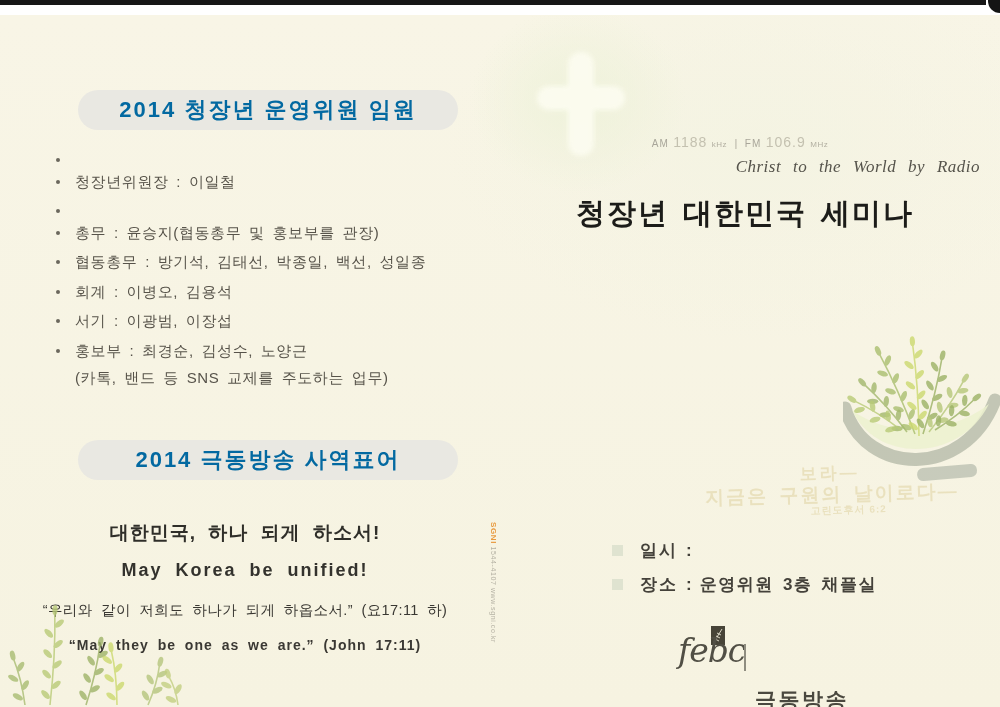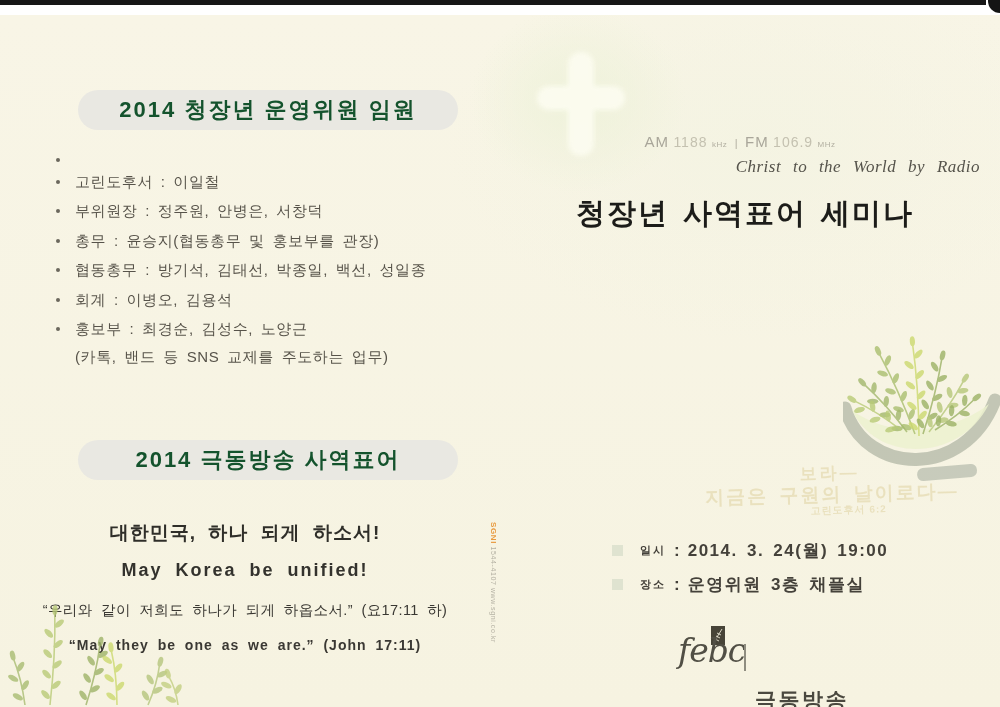--- a/index.html
+++ b/index.html
@@ -10,21 +10,21 @@
   .edge-corner{position:absolute;top:0;right:0;width:12px;height:13px;background:#141414;border-radius:0 0 0 12px;}
   .paper{position:absolute;top:15px;left:0;width:1000px;height:692px;
          background-color:#f7f4e4;
          background-image:
            radial-gradient(150px 130px at 578px 85px,#eef2da 0%,rgba(238,242,218,0) 72%),
            radial-gradient(420px 260px at 760px 130px,rgba(241,242,224,.55),rgba(241,242,224,0) 75%),
            linear-gradient(#f8f5e6,#f6f3e1);}
   
   .hdr-bar{position:absolute;left:78px;width:380px;height:40px;border-radius:20px;
            background:#e9e8e2;display:flex;align-items:center;justify-content:center;
-           font-size:22px;font-weight:bold;color:#14532d;letter-spacing:2px;}
+           font-size:22px;font-weight:bold;color:#0369a1;letter-spacing:2px;}
   #hdr-officers{top:90px;}
   #hdr-motto{top:440px;}
   .officer-list{position:absolute;left:56px;top:150px;width:420px;}
   .officer-item{display:flex;margin-bottom:9.5px;font-size:15px;line-height:20px;
                 color:#57534a;letter-spacing:.6px;word-spacing:3px;}
   .dot{flex:0 0 auto;width:4px;height:4px;border-radius:50%;background:#6b675d;margin:8px 15px 0 0;}
   .officer-note{margin:-2px 0 0 19px;font-size:15px;line-height:20px;color:#57534a;
                 letter-spacing:.6px;word-spacing:3px;}
   .center-line{position:absolute;left:0;width:490px;text-align:center;color:#2f2e29;}
   #motto-kr{top:520px;font-size:19px;font-weight:bold;letter-spacing:1px;word-spacing:6px;}
@@ -35,38 +35,38 @@
   .fold-credit{position:absolute;left:488px;top:522px;height:172px;
                writing-mode:vertical-rl;text-orientation:mixed;
                font-size:7px;letter-spacing:.6px;line-height:10px;}
   .fold-brand{color:#e89a3f;font-weight:bold;font-size:8px;}
   .fold-info{color:#b4b1a3;}
   
   .cross{position:absolute;left:537px;top:52px;width:88px;height:104px;filter:blur(2.5px);opacity:.95;}
   .cross .v{position:absolute;left:31px;top:0;width:26px;height:104px;border-radius:13px;background:#fcfcf0;}
   .cross .h{position:absolute;left:0;top:34px;width:88px;height:24px;border-radius:12px;background:#fcfcf0;}
   .freq{position:absolute;left:500px;top:133px;width:480px;text-align:center;white-space:nowrap;}
-  .freq .lab{font-size:15px;color:#a9a69a;letter-spacing:1px;}
+  .freq .lab{font-size:10px;color:#a9a69a;letter-spacing:1px;}
   .freq .val{font-size:14px;color:#c4c1b0;letter-spacing:1px;}
   .freq .unit{font-size:8px;color:#b2afa1;letter-spacing:.5px;}
   .freq .sep{font-size:11px;color:#b2afa1;padding:0 3px;}
   .tagline{position:absolute;left:500px;top:157px;width:480px;text-align:right;
            font-family:"Liberation Serif",serif;font-style:italic;font-size:17px;
            color:#55534b;word-spacing:7px;letter-spacing:.5px;}
   .sem-title{position:absolute;left:505px;top:194px;width:480px;text-align:center;
              font-size:29px;font-weight:bold;color:#1c1c19;letter-spacing:2px;word-spacing:4px;}
   .watermark{position:absolute;left:705px;top:463px;width:300px;transform:rotate(-1.5deg);
              color:#e7ddb6;opacity:.8;font-weight:bold;line-height:1.15;}
   .watermark .w1{font-size:17px;margin-left:95px;letter-spacing:3px;}
   .watermark .w2{font-size:19px;letter-spacing:2px;word-spacing:4px;}
   .watermark .w3{font-size:10px;margin-left:105px;letter-spacing:1px;}
   .info-block{position:absolute;left:612px;top:539px;}
   .info-row{display:flex;align-items:center;margin-bottom:11px;}
   .sq{flex:0 0 auto;width:11px;height:11px;background:#dfe3d0;margin-right:17px;}
-  .info-label{font-size:11px;font-weight:bold;color:#44413a;letter-spacing:2px;}
+  .info-label{font-size:17px;font-weight:bold;color:#44413a;letter-spacing:2px;}
   .info-colon{font-size:17px;font-weight:bold;color:#44413a;padding:0 8px;}
   .info-value{font-size:17px;font-weight:bold;color:#44413a;letter-spacing:1.5px;word-spacing:3px;}
   .logo{position:absolute;left:668px;top:626px;width:230px;height:58px;}
   .logo .mark{position:absolute;left:43px;top:0;width:14px;height:19px;}
   .logo .latin{position:absolute;left:10px;top:8px;font-family:"DejaVu Serif",serif;font-style:italic;
                font-size:33px;color:#514f45;letter-spacing:-1px;line-height:1;}
   .logo .bar{position:absolute;left:76px;top:18px;width:1.5px;height:27px;background:#8f8d80;}
   .logo .kr{position:absolute;left:87px;top:20px;font-size:21px;font-weight:bold;
             color:#4a483f;letter-spacing:2.5px;margin-top:40px;}
   
@@ -82,37 +82,40 @@
   <div class="paper"></div>
 
   <div class="hdr-bar" id="hdr-officers">2014 청장년 운영위원 임원</div>
 
   <div class="officer-list">
     <div class="officer-item">
       <span class="dot"></span>
     </div>
     <div class="officer-item">
       <span class="dot"></span>
-      <span>고린도후서 : 이일철</span>
-    </div>
-    <div class="officer-item">
-      <span class="dot"></span>
-      <span>부위원장 : 정주원, 안병은, 서창덕</span>
+      <span>청장년위원장 : 이일철</span>
+    </div>
+    <div class="officer-item">
+      <span class="dot"></span>
     </div>
     <div class="officer-item">
       <span class="dot"></span>
       <span>총무 : 윤승지(협동총무 및 홍보부를 관장)</span>
     </div>
     <div class="officer-item">
       <span class="dot"></span>
       <span>협동총무 : 방기석, 김태선, 박종일, 백선, 성일종</span>
     </div>
     <div class="officer-item">
       <span class="dot"></span>
       <span>회계 : 이병오, 김용석</span>
+    </div>
+    <div class="officer-item">
+      <span class="dot"></span>
+      <span>서기 : 이광범, 이장섭</span>
     </div>
     <div class="officer-item">
       <span class="dot"></span>
       <span>홍보부 : 최경순, 김성수, 노양근</span>
     </div>
     <div class="officer-note">(카톡, 밴드 등 SNS 교제를 주도하는 업무)</div>
   </div>
 
   <div class="hdr-bar" id="hdr-motto">2014 극동방송 사역표어</div>
 
@@ -193,21 +196,21 @@
     <span class="val">1188</span>
     <span class="unit">kHz</span>
     <span class="sep">|</span>
     <span class="lab">FM</span>
     <span class="val">106.9</span>
     <span class="unit">MHz</span>
   </div>
 
   <div class="tagline">Christ to the World by Radio</div>
 
-  <div class="sem-title">청장년 사역표어 세미나</div>
+  <div class="sem-title">청장년 대한민국 세미나</div>
 
   <svg id="plants-bowl" viewBox="0 0 157 168">
     <path d="M2,72 C22,140 122,144 152,64" fill="none" stroke="#b5baa9" stroke-width="13" stroke-linecap="round" opacity="0.8"></path>
     <path d="M9,74 C32,126 116,128 146,68 C102,102 42,100 9,74 Z" fill="#ecf1cf" opacity="0.85"></path>
     <rect x="74" y="130" width="60" height="13" rx="6" fill="#bcc0b1" opacity="0.8" transform="rotate(-5 104 136)"></rect>
   <g transform="translate(72,98) rotate(-24)" opacity="0.8">
         <path d="M0,0 Q3,-48.400000000000006 0,-88" stroke="#aabf6f" stroke-width="1.6" fill="none"></path>
         <ellipse cx="-5" cy="-9.777777777777779" rx="5.6" ry="2.7" fill="#aabf6f" transform="rotate(42 -5 -9.777777777777779)"></ellipse>
         <ellipse cx="5" cy="-19.555555555555557" rx="5.6" ry="2.7" fill="#aabf6f" transform="rotate(-42 5 -19.555555555555557)"></ellipse>
         <ellipse cx="-5" cy="-29.333333333333332" rx="5.6" ry="2.7" fill="#aabf6f" transform="rotate(42 -5 -29.333333333333332)"></ellipse>
@@ -285,21 +288,20 @@
     <div class="w1">보라―</div>
     <div class="w2">지금은 구원의 날이로다―</div>
     <div class="w3">고린도후서 6:2</div>
   </div>
 
   <div class="info-block">
     <div class="info-row">
       <span class="sq"></span>
       <span class="info-label">일시</span>
       <span class="info-colon">:</span>
-      <span class="info-value">2014. 3. 24(월) 19:00</span>
     </div>
     <div class="info-row">
       <span class="sq"></span>
       <span class="info-label">장소</span>
       <span class="info-colon">:</span>
       <span class="info-value">운영위원 3층 채플실</span>
     </div>
   </div>
 
   <div class="logo">

